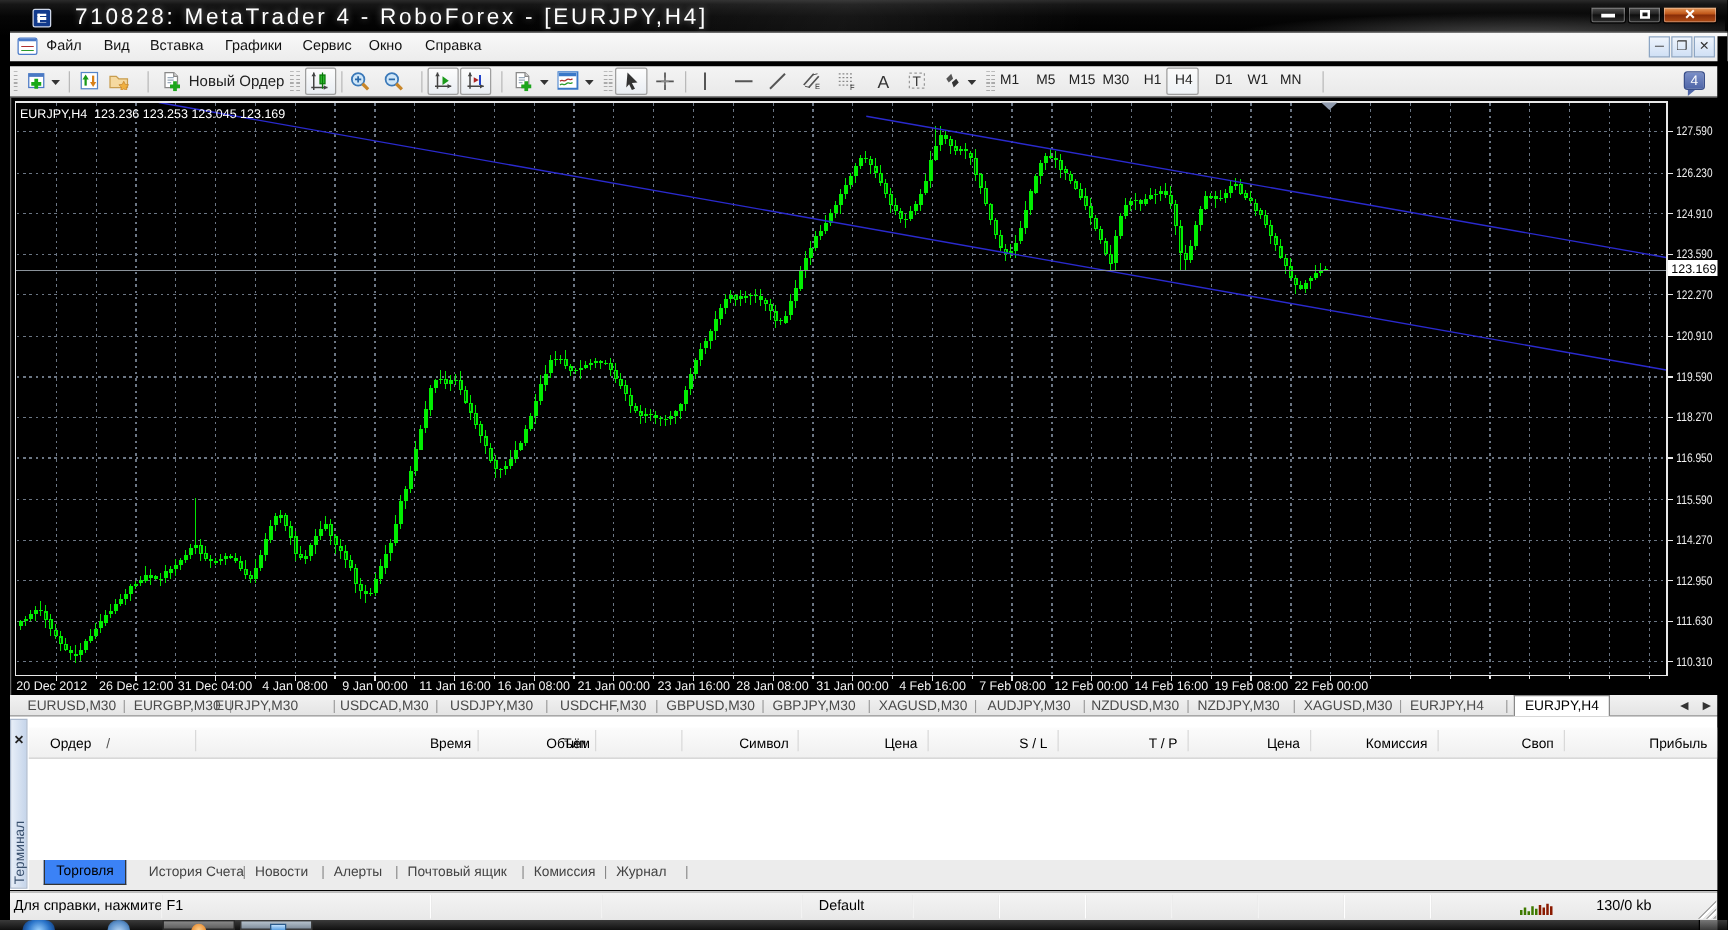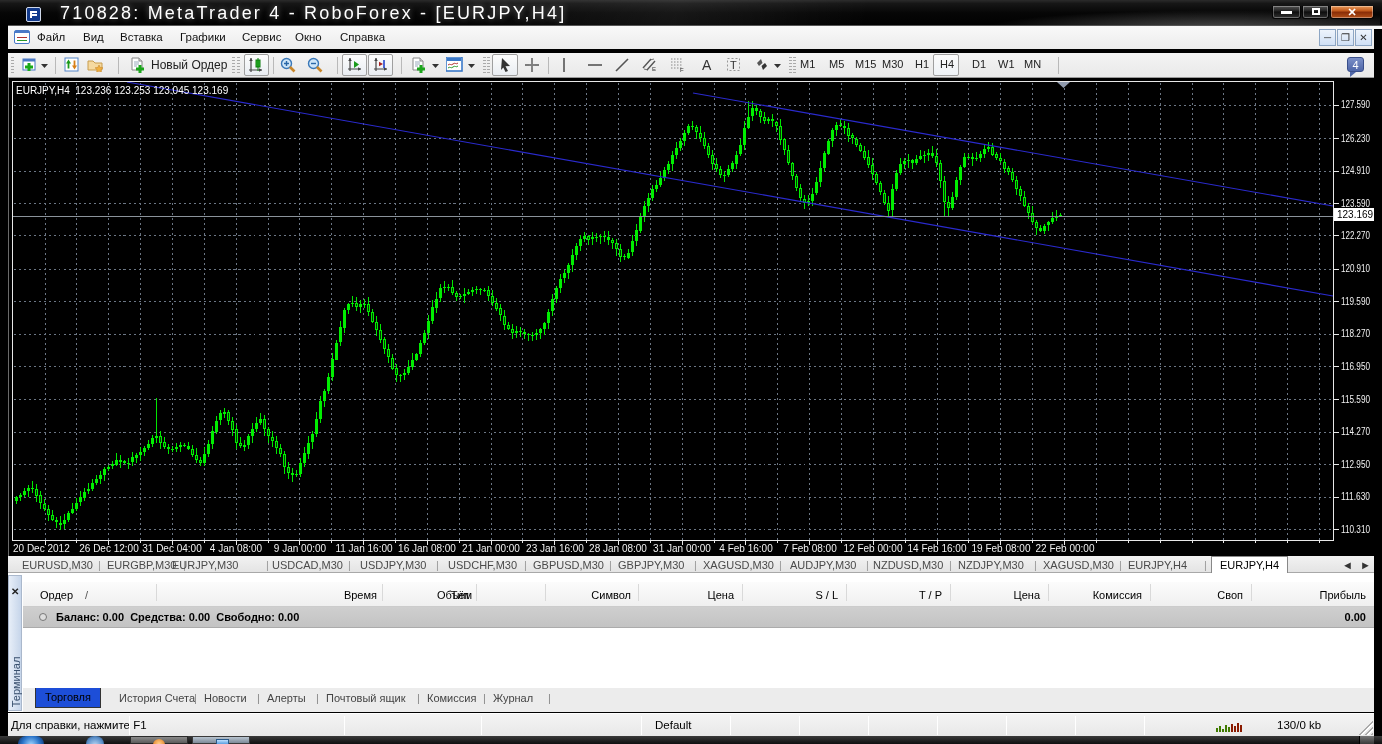--- a/index.html
+++ b/index.html
@@ -43,21 +43,21 @@
 #term{left:8px;top:573px;width:1366px;height:139px;background:#fff}
 #tstrip{position:absolute;left:0px;top:2px;width:14px;height:136px;background:linear-gradient(90deg,#e7eef8,#c6d5ea);border:1px solid #aab8cc}
 #tstrip .x{position:absolute;left:2px;top:10px;font-size:10px;color:#222;font-weight:bold}
 #tstrip .lab{position:absolute;left:-31px;top:100px;width:76px;transform:rotate(-90deg);font-size:11px;color:#39506e;text-align:center}
 #thead{position:absolute;left:15px;top:9px;width:1351px;height:25px;background:linear-gradient(180deg,#fcfcfc,#f0f0f0);border-bottom:1px solid #ccc;font-size:11px;color:#000}
 #thead span{position:absolute;top:7px}
 #thead .cs{position:absolute;top:2px;width:1px;height:17px;background:#d9d9d9}
 #tbal{position:absolute;left:15px;top:34px;width:1351px;height:21px;background:linear-gradient(180deg,#cfcfcf,#c3c3c3);border-bottom:1px solid #ababab;font-size:11px;font-weight:bold;color:#000}
 #tbal .circ{position:absolute;left:16px;top:6px;width:8px;height:8px;border:1px solid #777;border-radius:50%;background:#ddd}
 #ttabs{position:absolute;left:15px;top:115px;width:1351px;height:24px;background:#ececec;font-size:11px;color:#444}
-#ttabs .at{position:absolute;left:12px;top:0px;width:66px;height:20px;background:#1d4ed8;border:1px solid #333;border-top:none;color:#000;text-align:center;line-height:18px}
+#ttabs .at{position:absolute;left:12px;top:0px;width:66px;height:20px;background:#3b82f6;border:1px solid #333;border-top:none;color:#000;text-align:center;line-height:18px}
 #ttabs .it{position:absolute;top:4px}
 #ttabs .sep{position:absolute;top:4px;color:#888}
 
 #status{left:8px;top:713px;width:1366px;height:23px;background:linear-gradient(180deg,#f4f4f4,#e8e8e8);border-top:1px solid #fff;font-size:11.5px;color:#000}
 #status .d{position:absolute;top:2px;width:1px;height:19px;background:#c4c4c4;border-right:1px solid #fff}
 #status span{position:absolute;top:5px}
 #grip{position:absolute;right:1px;bottom:1px;width:15px;height:15px;background:
 linear-gradient(135deg,transparent 0 50%,#aaa 50% 57%,#fff 57% 64%,transparent 64% 71%,#aaa 71% 78%,#fff 78% 85%,transparent 85% 92%,#aaa 92% 100%)}
 
 #task{left:0;top:736px;width:1382px;height:8px;background:linear-gradient(180deg,#3a3a3a,#101010)}
@@ -339,25 +339,20 @@
         <div class="cs" style="left:522px"></div>
         <div class="cs" style="left:615px"></div>
         <div class="cs" style="left:719px"></div>
         <div class="cs" style="left:823px"></div>
         <div class="cs" style="left:927px"></div>
         <div class="cs" style="left:1025px"></div>
         <div class="cs" style="left:1127px"></div>
         <div class="cs" style="left:1228px"></div>
         <div class="cs" style="left:1351px"></div>
       </div>
-      <div id="tbal">
-        <div class="circ"></div>
-        <span style="position:absolute;left:33px;top:4px">Баланс: 0.00&nbsp;&nbsp;Средства: 0.00&nbsp;&nbsp;Свободно: 0.00</span>
-        <span style="position:absolute;left:1243px;top:4px;width:100px;text-align:right">0.00</span>
-      </div>
       <div id="ttabs">
         <div class="at">Торговля</div>
         <div class="it" style="left:96px">История Счета</div>
         <div class="it" style="left:181px">Новости</div>
         <div class="it" style="left:244px">Алерты</div>
         <div class="it" style="left:303px">Почтовый ящик</div>
         <div class="it" style="left:404px">Комиссия</div>
         <div class="it" style="left:470px">Журнал</div>
         <div class="sep" style="left:171px">|</div>
         <div class="sep" style="left:234px">|</div>

